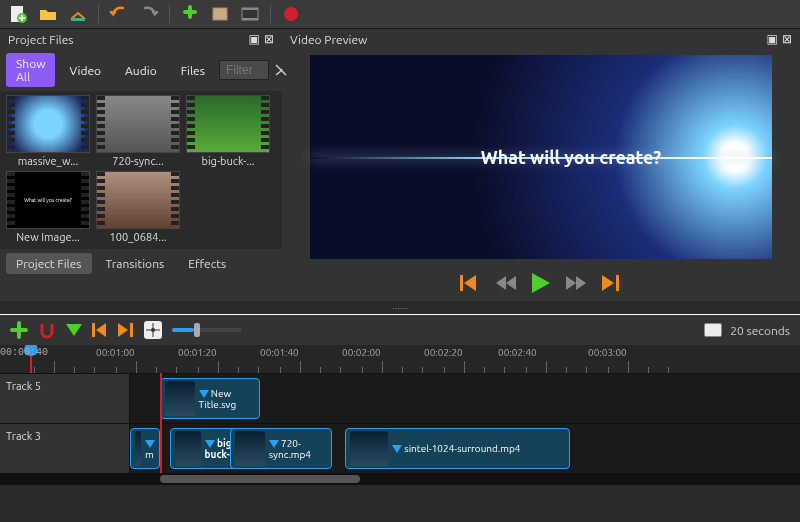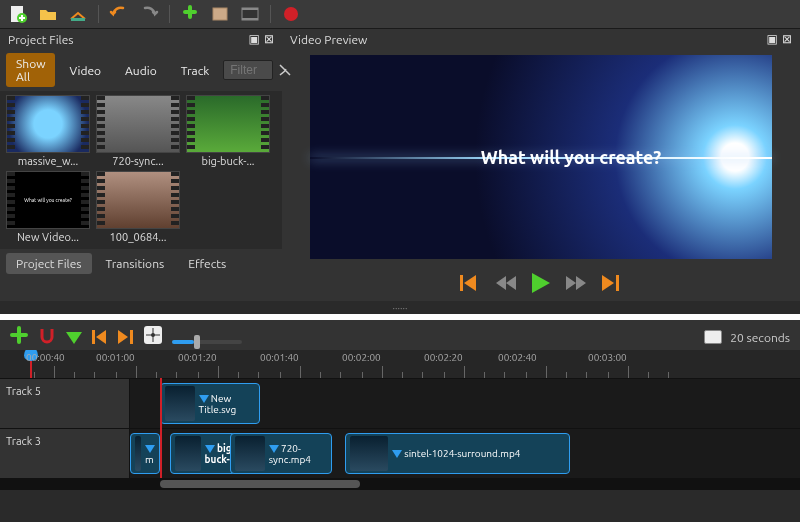--- a/index.html
+++ b/index.html
@@ -7,40 +7,40 @@
 .root { display: flex; flex-direction: column; height: 100%; }
 .toolbar { display: flex; align-items: center; gap: 10px; padding: 4px 8px; background: #3a3a3a; border-bottom: 1px solid #1a1a1a; }
 .toolbar .sep { width: 1px; height: 18px; background: #555; }
 .tbtn { width: 20px; height: 20px; cursor: pointer; }
 .panels { display: flex; flex: 0 0 auto; background: #333; }
 .panel-left { width: 282px; }
 .panel-right { flex: 1; }
 .panel-head { display: flex; align-items: center; justify-content: space-between; padding: 3px 8px; font-size: 12px; color: #ddd; }
 .panel-head .spacer { flex: 1; }
 .filter-row { display: flex; align-items: center; gap: 4px; padding: 4px 6px; }
-.filter-row .btn { background: #a16207; padding: 4px 10px; border-radius: 3px; color: #eee; cursor: pointer; font-size: 12px; }
+.filter-row .btn { background: #8b5cf6; padding: 4px 10px; border-radius: 3px; color: #eee; cursor: pointer; font-size: 12px; }
 .filter-row .btn.plain { background: transparent; }
 .filter-input { background: #4a4a4a; border: 1px solid #222; color: #aaa; padding: 2px 6px; width: 50px; border-radius: 2px; font-size: 12px; }
 .thumb-grid { display: flex; flex-wrap: wrap; padding: 4px; gap: 2px; background: #2a2a2a; }
 .thumb { width: 88px; display: flex; flex-direction: column; align-items: center; }
 .thumb-img { width: 84px; height: 58px; background: #111; border: 1px solid #444; position: relative; display: flex; align-items: center; justify-content: center; }
 .thumb-img::before, .thumb-img::after { content: ""; position: absolute; top: 0; bottom: 0; width: 8px; background: repeating-linear-gradient(#222 0 4px, transparent 4px 7px); }
 .thumb-img::before { left: 0; } .thumb-img::after { right: 0; }
 .thumb-label { font-size: 11px; padding: 2px; color: #ddd; white-space: nowrap; overflow: hidden; text-overflow: ellipsis; width: 84px; text-align: center; }
 .thumb.selected .thumb-label { background: #2f9df0; color: #000; }
 .panel-tabs { display: flex; gap: 4px; padding: 4px 6px; font-size: 12px; }
 .panel-tabs .tab { padding: 4px 10px; cursor: pointer; color: #ddd; }
 .panel-tabs .tab.active { background: #555; border-radius: 3px; }
 .preview-area { padding: 6px 28px 6px 28px; }
 .preview-video { width: 100%; height: 204px; background: radial-gradient(circle at 92% 50%, #fff 0 14px, #7bd3ff 32px, #1b2d78 120px, #0a0d2a 260px); position: relative; display: flex; align-items: center; justify-content: center; }
 .preview-video .flare { position: absolute; left: 0; right: 0; top: 50%; height: 2px; background: linear-gradient(90deg, transparent, #9fdcff 40%, #fff 92%); box-shadow: 0 0 12px #8fbff0; }
 .preview-text { position: relative; color: #fff; font-weight: bold; font-size: 18px; z-index: 2; margin-left: 60px; }
 .transport { display: flex; align-items: center; justify-content: center; gap: 16px; padding: 8px; }
 .tricon { cursor: pointer; }
-.timeline-tools { display: flex; align-items: flex-end; gap: 10px; padding: 6px 10px; background: #333; border-top: 6px solid #ffffff; }
+.timeline-tools { display: flex; align-items: center; gap: 10px; padding: 6px 10px; background: #333; border-top: 1px solid #ffffff; }
 .timeline-tools .right { margin-left: auto; display:flex; align-items:center; gap:8px; }
 .zoom-track { width: 70px; height: 4px; background: #444; border-radius: 2px; position: relative; }
 .zoom-track .knob { position: absolute; left: 32%; top: -5px; width: 6px; height: 14px; background: #aaa; border-radius: 2px; }
 .zoom-fill { position:absolute; left:0; width:32%; height:100%; background:#2f9df0; border-radius:2px; }
 .marker-btn { width:18px; height:14px; background:#eee; border:1px solid #888; border-radius:2px; }
 .tc-strip { display: flex; align-items: center; background: #222; }
 .tc-big { font-size: 16px; color: #fff; padding: 6px 10px; width: 130px; }
 .ruler { flex: 1; position: relative; height: 28px; background: #262626; overflow: hidden; }
 .ruler-label { position: absolute; top: 2px; font-size: 10px; color: #aaa; }
 .ruler-tick { position: absolute; bottom: 0; width: 1px; height: 8px; background: #666; }
@@ -124,21 +124,21 @@
       <div class="panel-head">
         <span>Project Files</span>
         <span class="spacer"></span>
         <span>▣</span>
         <span style="margin-left:4px;">⊠</span>
       </div>
       <div class="filter-row">
         <span class="btn">Show All</span>
         <span class="btn plain">Video</span>
         <span class="btn plain">Audio</span>
-        <span class="btn plain">Track</span>
+        <span class="btn plain">Files</span>
         <input class="filter-input" placeholder="Filter" style="">
         <span>
             <svg width="16" height="16">
               <path d="M3 3l10 10M3 13c2-2 4-2 6-6" stroke="#ccc" stroke-width="1.5" fill="none"></path>
             </svg>
           </span>
       </div>
       <div class="thumb-grid" id="thumb-grid">
           <div class="thumb">
             <div class="thumb-img" style="background: radial-gradient(circle, rgb(123, 211, 255) 0px, rgb(123, 211, 255) 14px, rgb(26, 42, 96) 40px);"></div>
@@ -149,21 +149,21 @@
             <div class="thumb-label">720-sync...</div>
           </div>
           <div class="thumb">
             <div class="thumb-img" style="background: linear-gradient(rgb(42, 106, 42), rgb(90, 170, 58));"></div>
             <div class="thumb-label">big-buck-...</div>
           </div>
           <div class="thumb">
             <div class="thumb-img" style="background: rgb(0, 0, 0);">
               <span style="color:#fff;font-size:5px;">What will you create?</span>
             </div>
-            <div class="thumb-label">New Video...</div>
+            <div class="thumb-label">New Image...</div>
           </div>
           <div class="thumb">
             <div class="thumb-img" style="background: linear-gradient(rgb(176, 144, 128), rgb(96, 64, 48));"></div>
             <div class="thumb-label">100_0684...</div>
           </div>
         </div>
       <div class="panel-tabs">
         <span class="tab active">Project Files</span>
         <span class="tab">Transitions</span>
         <span class="tab">Effects</span>
@@ -257,21 +257,21 @@
       </div>
     <div class="right">
       <span class="marker-btn"></span>
       <span>20 seconds</span>
     </div>
   </div>
 
   <div class="tc-strip">
     <div class="ruler" id="ruler">
       <div class="playhead"></div>
-    <span class="ruler-label" style="left: 26px;">00:00:40</span>
+    <span class="ruler-label" style="left: 0; font-family: Liberation Mono, monospace;">00:00:40</span>
         <span class="ruler-tick" style="left: 34px; height: 6px;"></span>
         <span class="ruler-tick" style="left: 54px; height: 12px;"></span>
         <span class="ruler-tick" style="left: 74px; height: 6px;"></span>
         <span class="ruler-tick" style="left: 94px; height: 6px;"></span>
         <span class="ruler-label" style="left: 96px;">00:01:00</span>
         <span class="ruler-tick" style="left: 116px; height: 6px;"></span>
         <span class="ruler-tick" style="left: 136px; height: 12px;"></span>
         <span class="ruler-tick" style="left: 156px; height: 6px;"></span>
         <span class="ruler-tick" style="left: 176px; height: 6px;"></span>
         <span class="ruler-label" style="left: 178px;">00:01:20</span>

